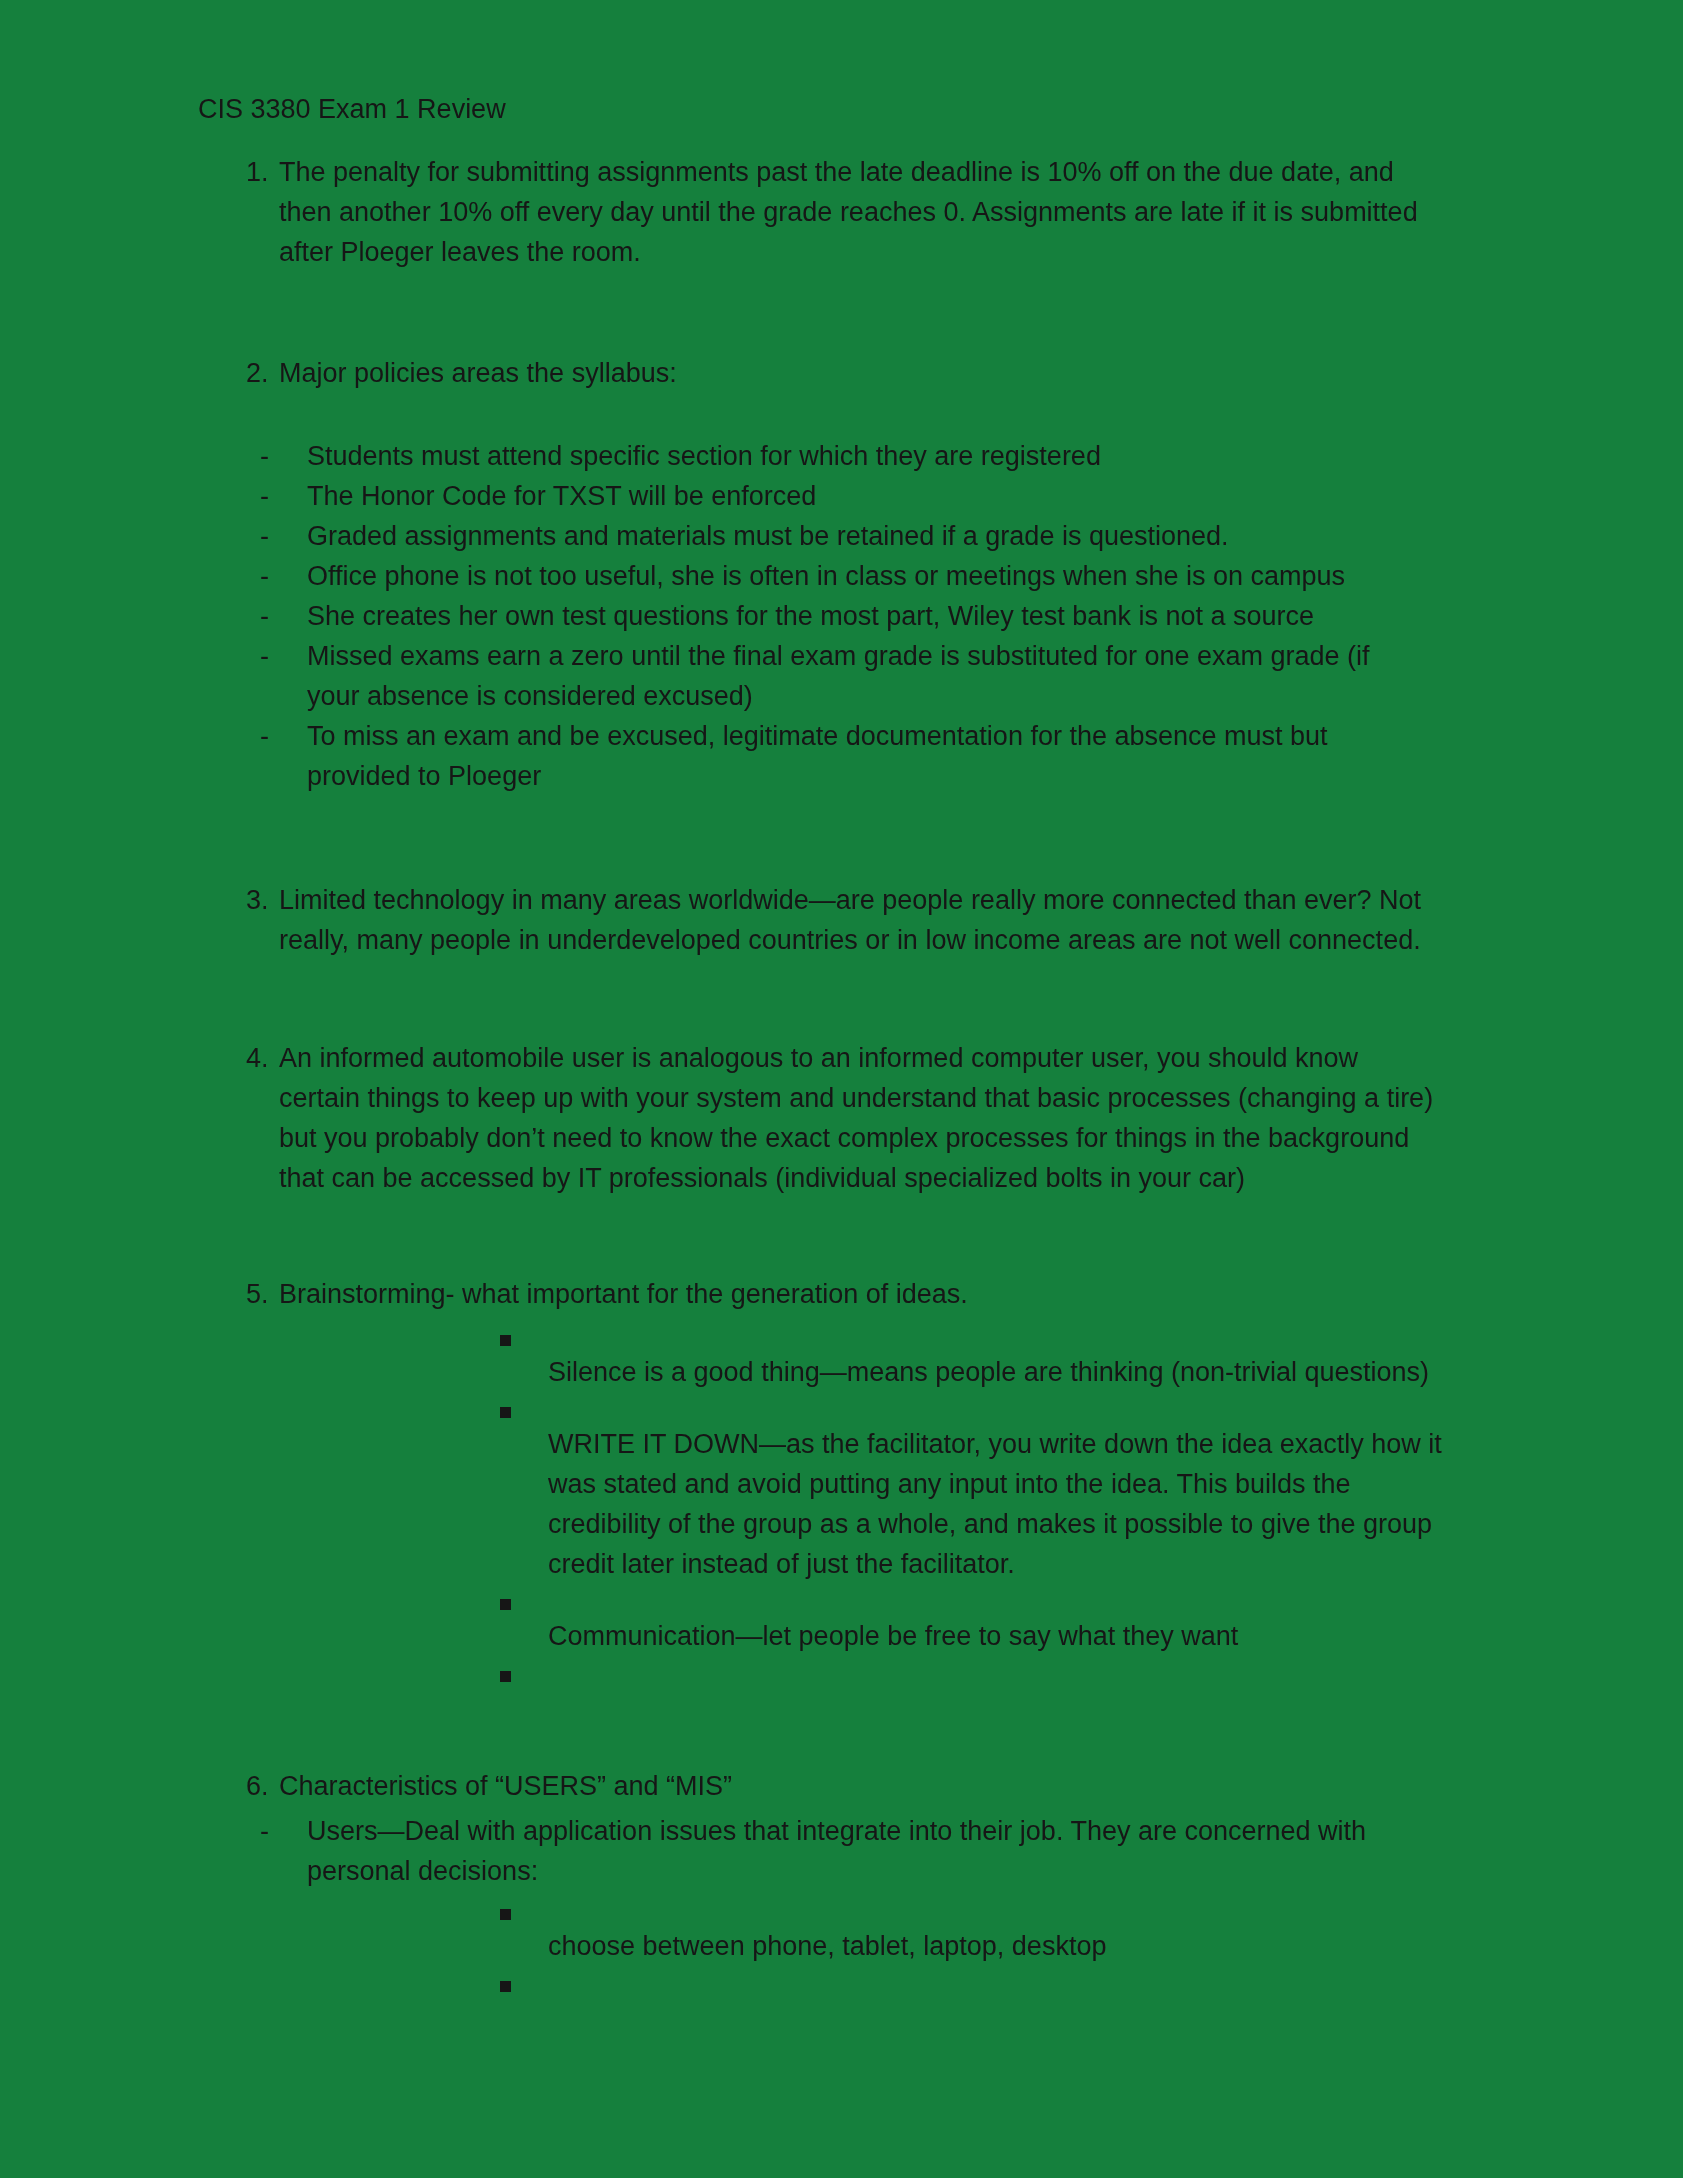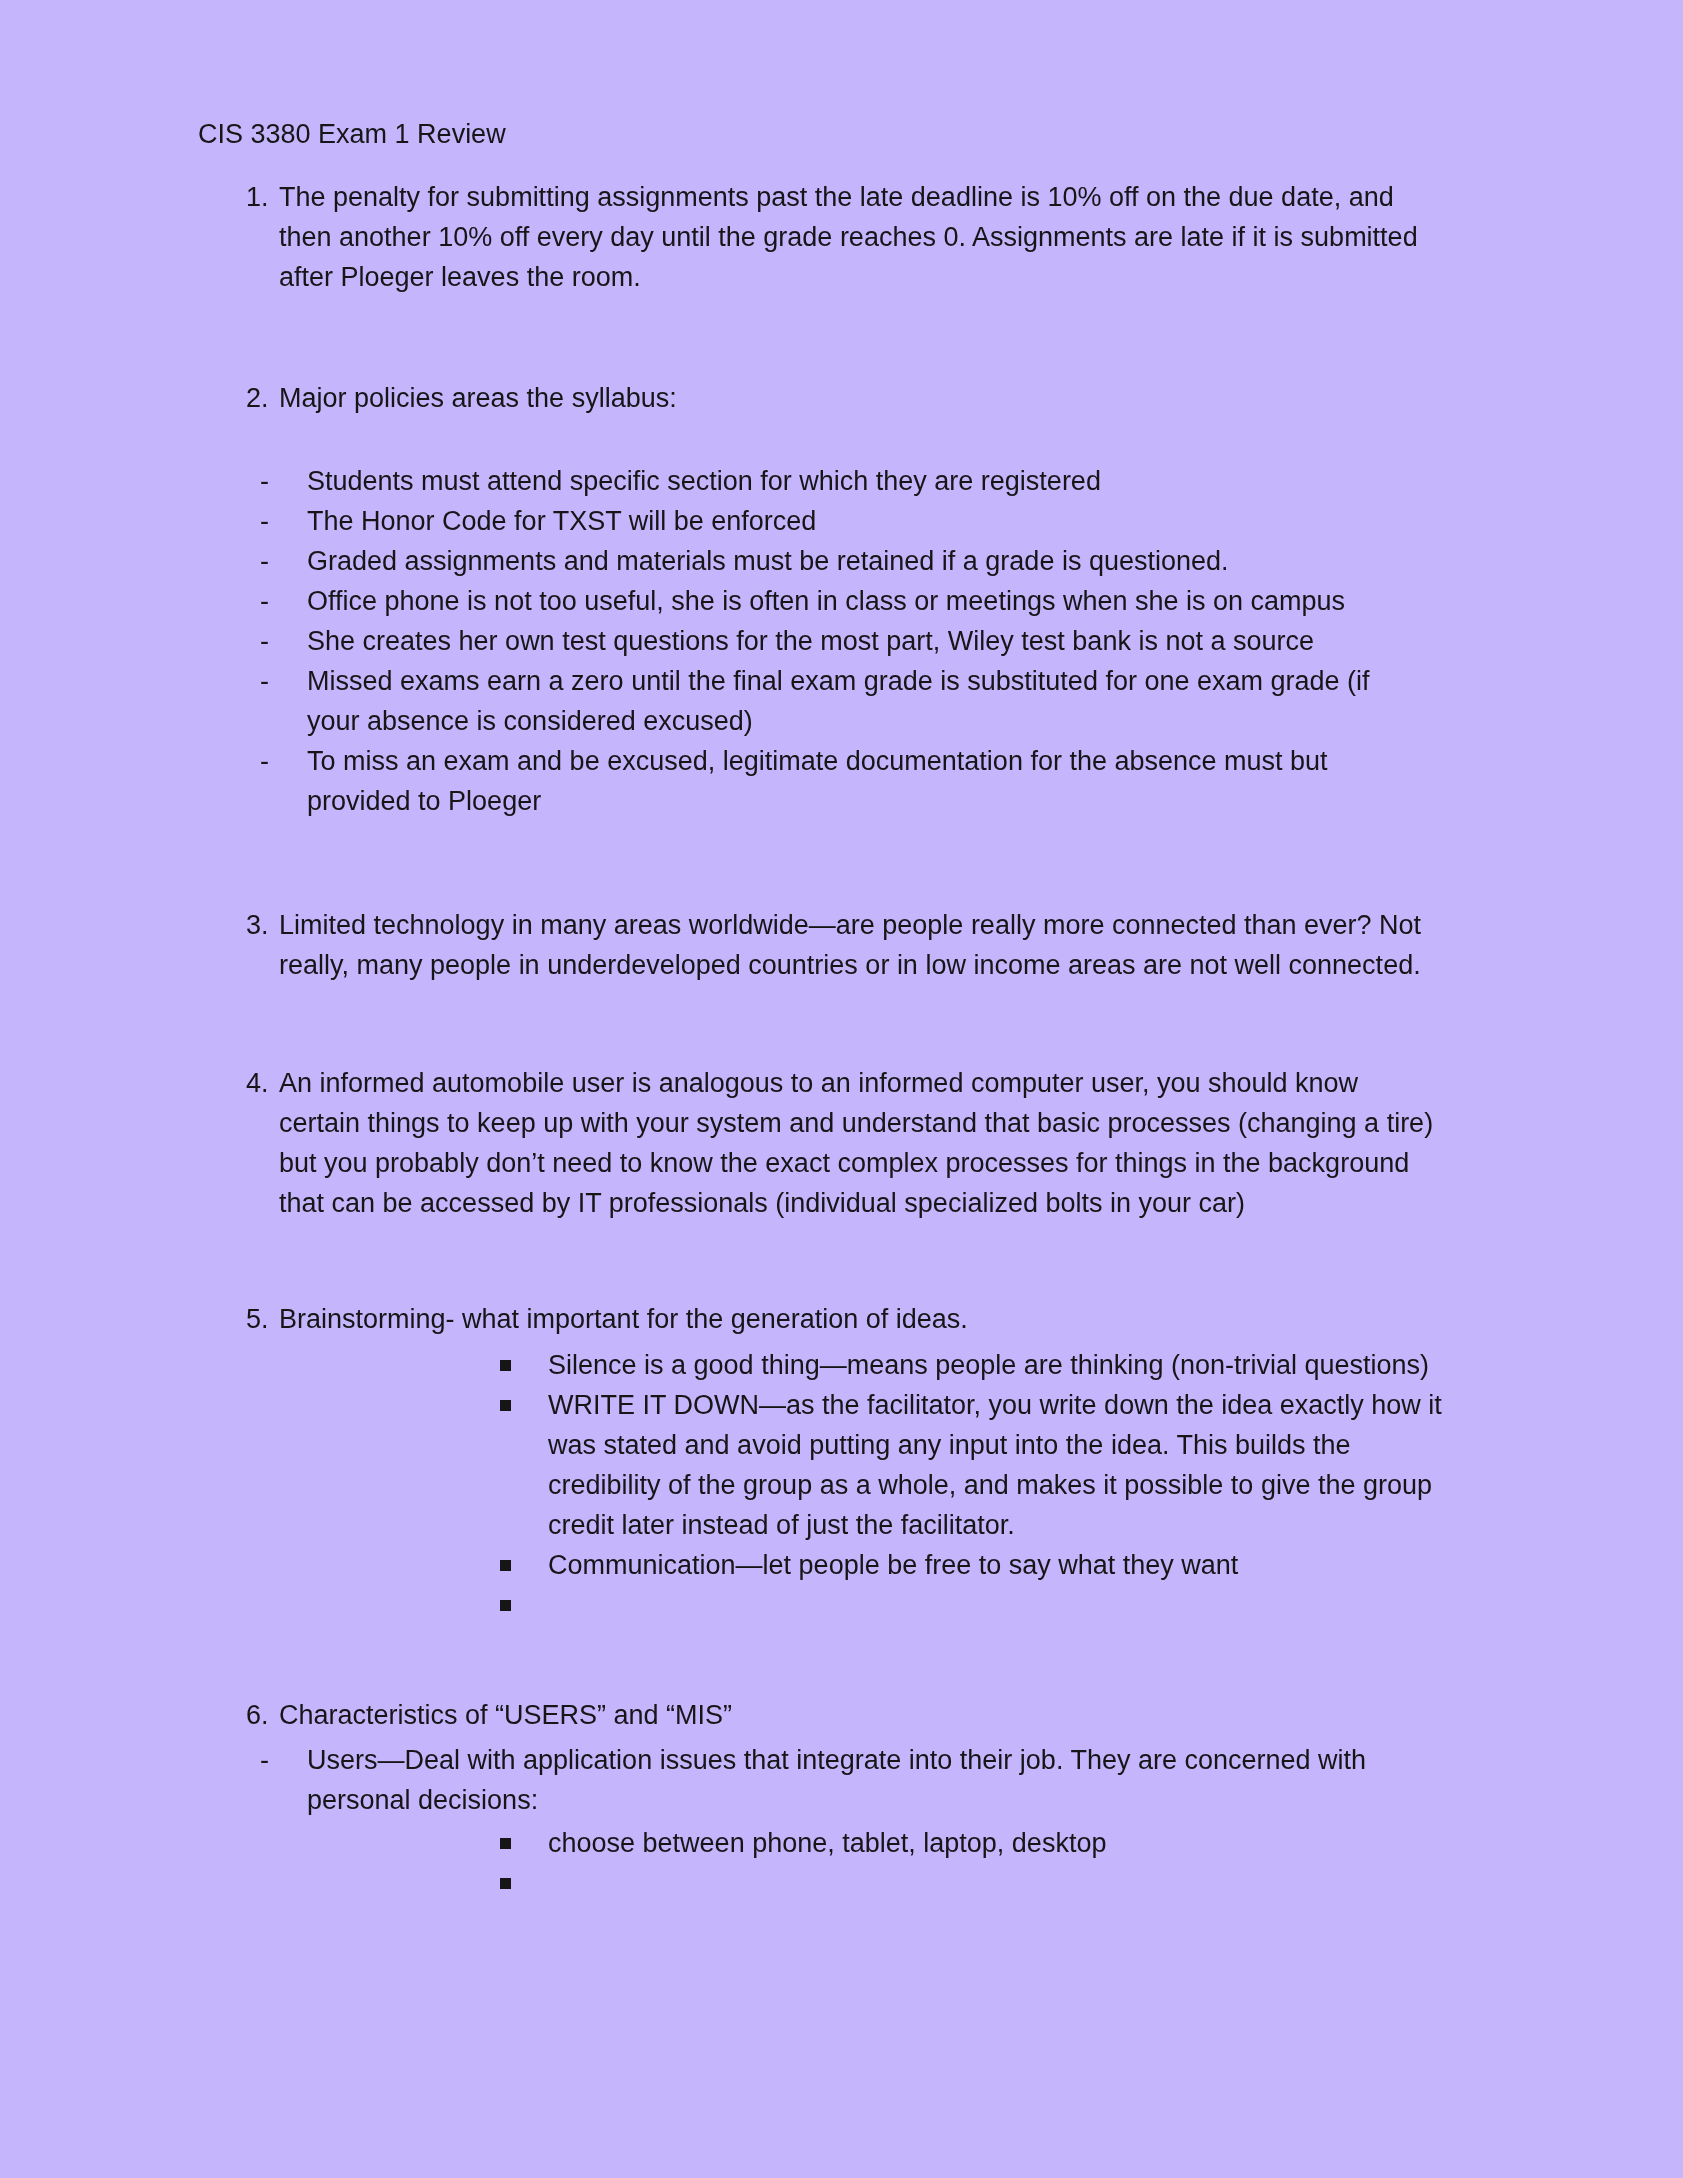--- a/index.html
+++ b/index.html
@@ -1,39 +1,39 @@
 <!DOCTYPE html>
 <html><head>
 <meta charset="utf-8">
 <style>
   html,body { margin:0; padding:0; background:#e8e8e8; }
   .page {
     position:relative;
     width:1683px; height:2178px;
     margin:0 auto;
-    background:#c4b5fd;
+    background:#15803d;
     box-sizing:border-box;
-    padding:114px 40px 0 198px;
+    padding:89px 40px 0 198px;
     font-family:"Liberation Sans", sans-serif;
     font-size:27px;
     line-height:40px;
     color:#161616;
     overflow:hidden;
   }
   .title { margin:0 0 23px 0; font-weight:400; }
   .item  { display:flex; align-items:flex-start; }
   .num   { flex:none; width:33px; margin-left:48px; }
   .itext { flex:1; white-space:pre-line; }
   .drow  { display:flex; align-items:flex-start; }
   .dcell { flex:none; width:47px; margin-left:62px; }
   .dtext { flex:1; white-space:pre-line; }
   .srow  { display:flex; align-items:flex-start; }
   .scell { flex:none; width:48px; margin-left:302px; }
   .sq    { display:block; width:11px; height:11px; background:#161616; margin-top:15px; }
-  .stext { flex:1; white-space:pre-line; }
+  .stext { flex:1; white-space:pre-line;margin-top:32px; }
   
   #item1 { margin-bottom:81px; }
   #item2 { margin-bottom:43px; }
   #dashlist2 { margin-bottom:84px; }
   #item3 { margin-bottom:78px; }
   #item4 { margin-bottom:76px; }
   #item5 { margin-bottom:6px; }
   #sqlist5 { margin-bottom:84px; }
   #item6 { margin-bottom:5px; }
   #dash6 { margin-bottom:3px; }

